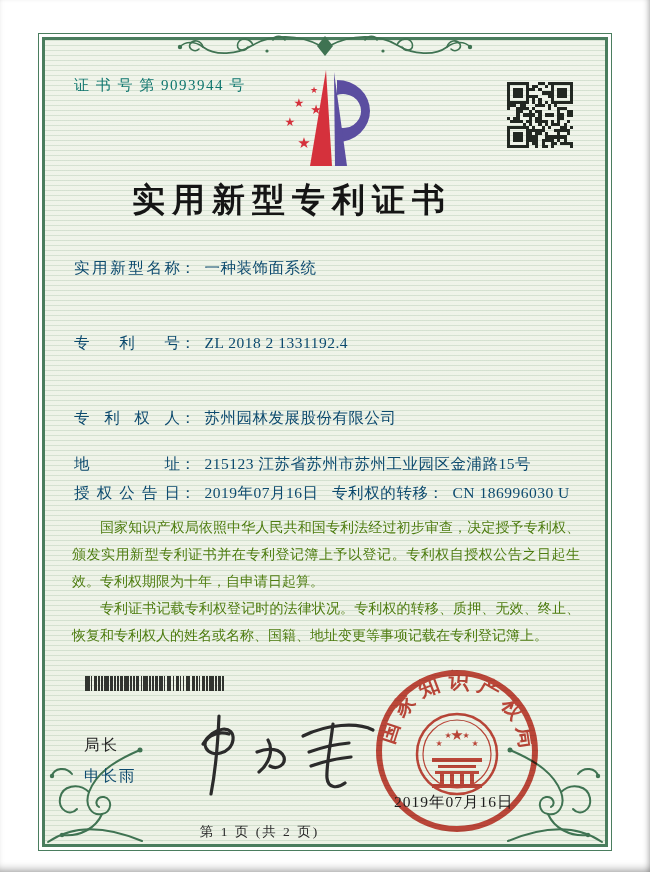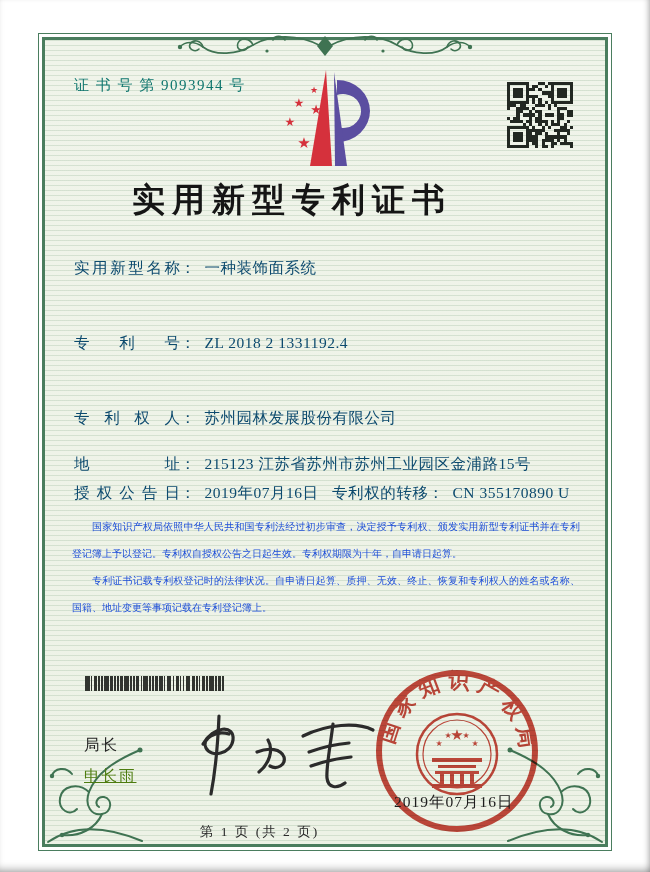--- a/index.html
+++ b/index.html
@@ -48,32 +48,32 @@
     display:inline-block; width:106px; text-align:justify; text-align-last:justify;
     vertical-align:top;
   }
   .f-colon { display:inline-block; }
   .f-value { display:inline-block; margin-left:9px; letter-spacing:.5px; }
   .field-pair2 { position:absolute; left:258px; top:0; white-space:nowrap; }
   .field-pair2 .f-label { width:96px; }
 
   
   .body-text {
-    left:72px; top:514px; width:508px; font-size:10px; line-height:27px;
-    color:#1d4ed8; text-align:justify;font-family:Liberation Mono, monospace;
+    left:72px; top:514px; width:508px; font-size:14px; line-height:27px;
+    color:#4d7c0f; text-align:justify;
   }
   .body-text p { text-indent:2em; }
 
   
   .barcode-box { left:85px; top:676px; width:160px; height:15px; }
   .barcode-box svg { width:160px; height:15px; fill:#31342f; }
 
   
   .director-label { left:84px; top:735px; font-size:15.5px; color:#222; letter-spacing:2px;text-align:center; }
-  .director-name  { left:84px; top:766px; font-size:15.5px; color:#4d7c0f; letter-spacing:2px;text-decoration:underline; }
+  .director-name  { left:84px; top:766px; font-size:15.5px; color:#0c4a6e; letter-spacing:2px; }
   .sig-box { left:185px; top:710px; width:215px; height:92px; }
 
   
   .seal-box { left:372px; top:666px; width:170px; height:170px; opacity:.92; mix-blend-mode:multiply; }
   .seal-date { left:394px; top:792px; font-size:15.5px; color:#1d1d1d; letter-spacing:1px; }
 
   
   .page-footer { left:0; top:823px; width:519px; text-align:center; font-size:13.5px; color:#2a2a2a; letter-spacing:2px; }
 
   
@@ -405,27 +405,27 @@
   </div>
   <div class="abs field-row" style="top:408px">
     <span class="f-label">专利权人</span><span class="f-colon">：</span><span class="f-value">苏州园林发展股份有限公司</span>
   </div>
   <div class="abs field-row" style="top:454px">
     <span class="f-label">地址</span><span class="f-colon">：</span><span class="f-value">215123 江苏省苏州市苏州工业园区金浦路15号</span>
   </div>
   <div class="abs field-row" style="top:483px">
     <span class="f-label">授权公告日</span><span class="f-colon">：</span><span class="f-value">2019年07月16日</span>
     <span class="field-pair2">
-      <span class="f-label">专利权的转移</span><span class="f-colon">：</span><span class="f-value">CN 355170890 U</span>
+      <span class="f-label">专利权的转移</span><span class="f-colon">：</span><span class="f-value">CN 186996030 U</span>
     </span>
   </div>
 
   <div class="abs body-text">
     <p>国家知识产权局依照中华人民共和国专利法经过初步审查，决定授予专利权、颁发实用新型专利证书并在专利登记簿上予以登记。专利权自授权公告之日起生效。专利权期限为十年，自申请日起算。</p>
-    <p>专利证书记载专利权登记时的法律状况。自申请日起算、质押、无效、终止、恢复和专利权人的姓名或名称、国籍、地址变更等事项记载在专利登记簿上。</p>
+    <p>专利证书记载专利权登记时的法律状况。专利权的转移、质押、无效、终止、恢复和专利权人的姓名或名称、国籍、地址变更等事项记载在专利登记簿上。</p>
   </div>
 
   <div class="abs barcode-box">
     <svg id="barcode-svg" viewBox="0 0 200 15" preserveAspectRatio="none" shape-rendering="crispEdges">
         <rect x="0" y="0" width="5.699999999999999" height="15"></rect>
         <rect x="7.3999999999999995" y="0" width="1.9" height="15"></rect>
         <rect x="11" y="0" width="3.8" height="15"></rect>
         <rect x="16.5" y="0" width="1.9" height="15"></rect>
         <rect x="20.1" y="0" width="1.9" height="15"></rect>
         <rect x="23.700000000000003" y="0" width="5.699999999999999" height="15"></rect>

